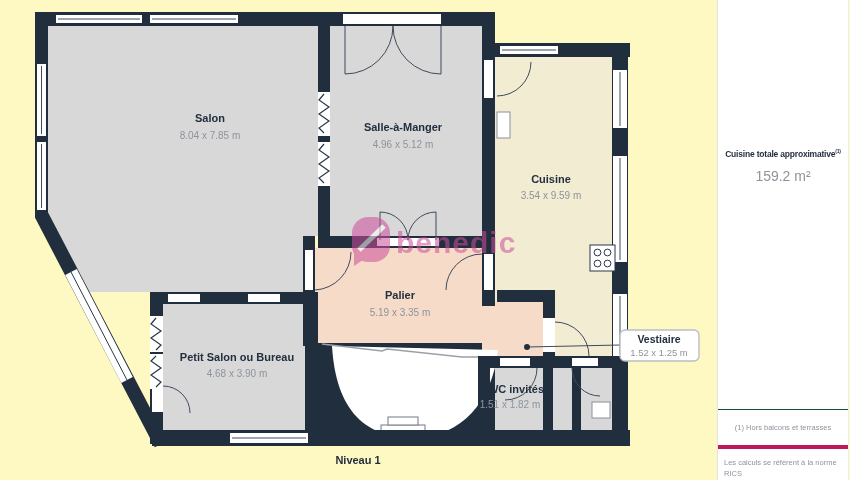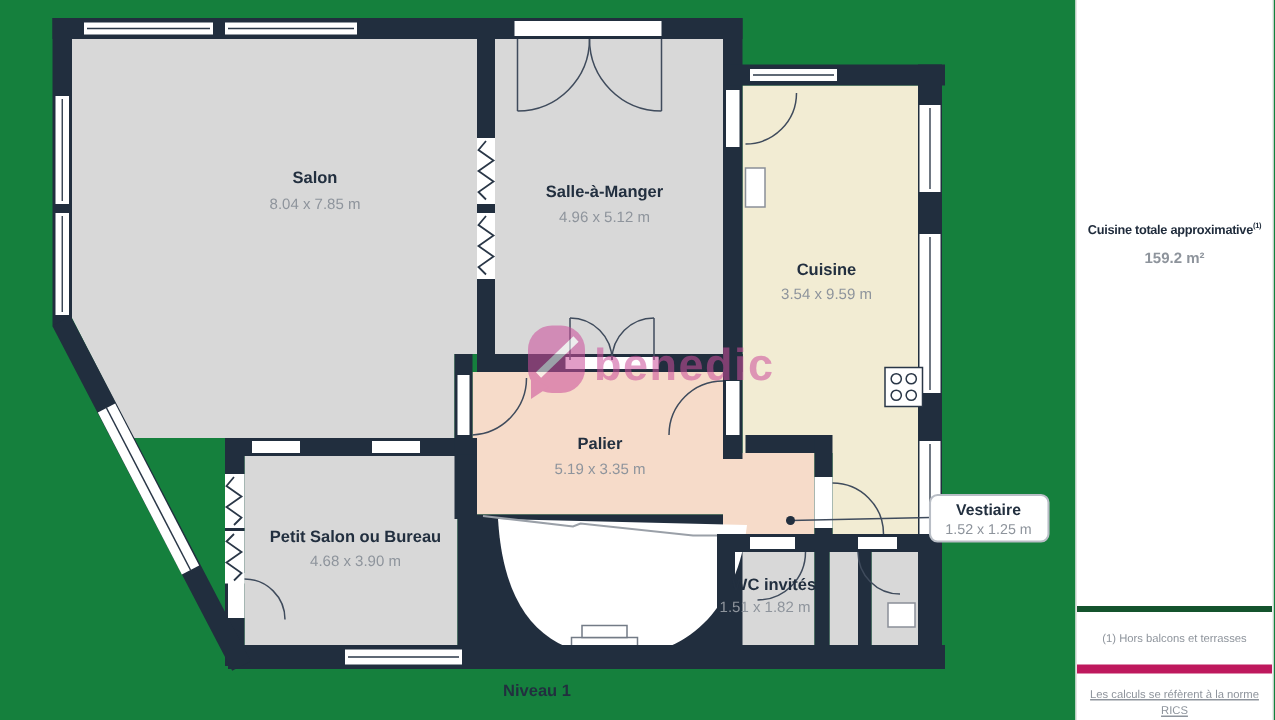--- a/index.html
+++ b/index.html
@@ -1,38 +1,38 @@
 <!DOCTYPE html>
 <html><head>
 <meta charset="utf-8">
 <style>
   html,body{margin:0;padding:0;background:#fff;}
-  #app{position:relative;width:850px;height:480px;background:#15803d;overflow:hidden;
+  #app{position:relative;width:850px;height:480px;background:#fef9c3;overflow:hidden;
        font-family:"Liberation Sans","DejaVu Sans",sans-serif;}
   #plan-svg{position:absolute;left:0;top:0;}
   
   .room-name{fill:#222f3f;font-weight:700;font-size:11px;}
   .room-dims{fill:#8e949c;font-size:10px;}
   .level-label{fill:#222f3f;font-weight:700;font-size:11px;}
   .callout-name{fill:#222f3f;font-weight:700;font-size:10.5px;}
   .callout-dims{fill:#8e949c;font-size:9.5px;}
   .wm-text{font-weight:700;font-size:30px;letter-spacing:1px;}
   text{font-family:"Liberation Sans","DejaVu Sans",sans-serif;}
   
   #side-panel{position:absolute;left:717px;top:0;width:132px;height:480px;
     border-left:1px solid #e4e4e4;border-right:1px solid #eeeeee;background:#fff;box-sizing:border-box;}
   .surface-block{margin-top:148px;text-align:center;padding:0 4px;}
   .surface-title{font-size:8.5px;font-weight:700;color:#1f2b3b;letter-spacing:-0.2px;white-space:nowrap;}
   .surface-title sup{font-size:5px;}
-  .surface-value{margin-top:9px;font-size:10px;color:#8e949c;font-weight:bold;}
+  .surface-value{margin-top:9px;font-size:14px;color:#8e949c;}
   .panel-bottom{position:absolute;bottom:0;left:0;right:0;}
-  .footnote-1{border-top:4px solid #14532d;height:35px;display:flex;align-items:center;
+  .footnote-1{border-top:1px solid #14532d;height:35px;display:flex;align-items:center;
     justify-content:center;font-size:7.5px;color:#8e949c;text-align:center;}
-  .footnote-2{border-top:6px solid #be185d;padding:9px 6px 2px 6px;font-size:7.5px;
-    color:#8e949c;text-align:center;line-height:1.45;height:20px;text-decoration:underline;}
+  .footnote-2{border-top:4px solid #be185d;padding:9px 6px 2px 6px;font-size:7.5px;
+    color:#8e949c;text-align:left;line-height:1.45;height:20px;}
 </style>
 </head>
 <body>
 
 <div id="app">
 
   <svg id="plan-svg" width="717" height="480" viewBox="0 0 717 480">
 
     <g fill="#d8d8d8">
       <polygon points="48,26 318,26 318,236 303,236 303,292 89,292 48,212"></polygon>

